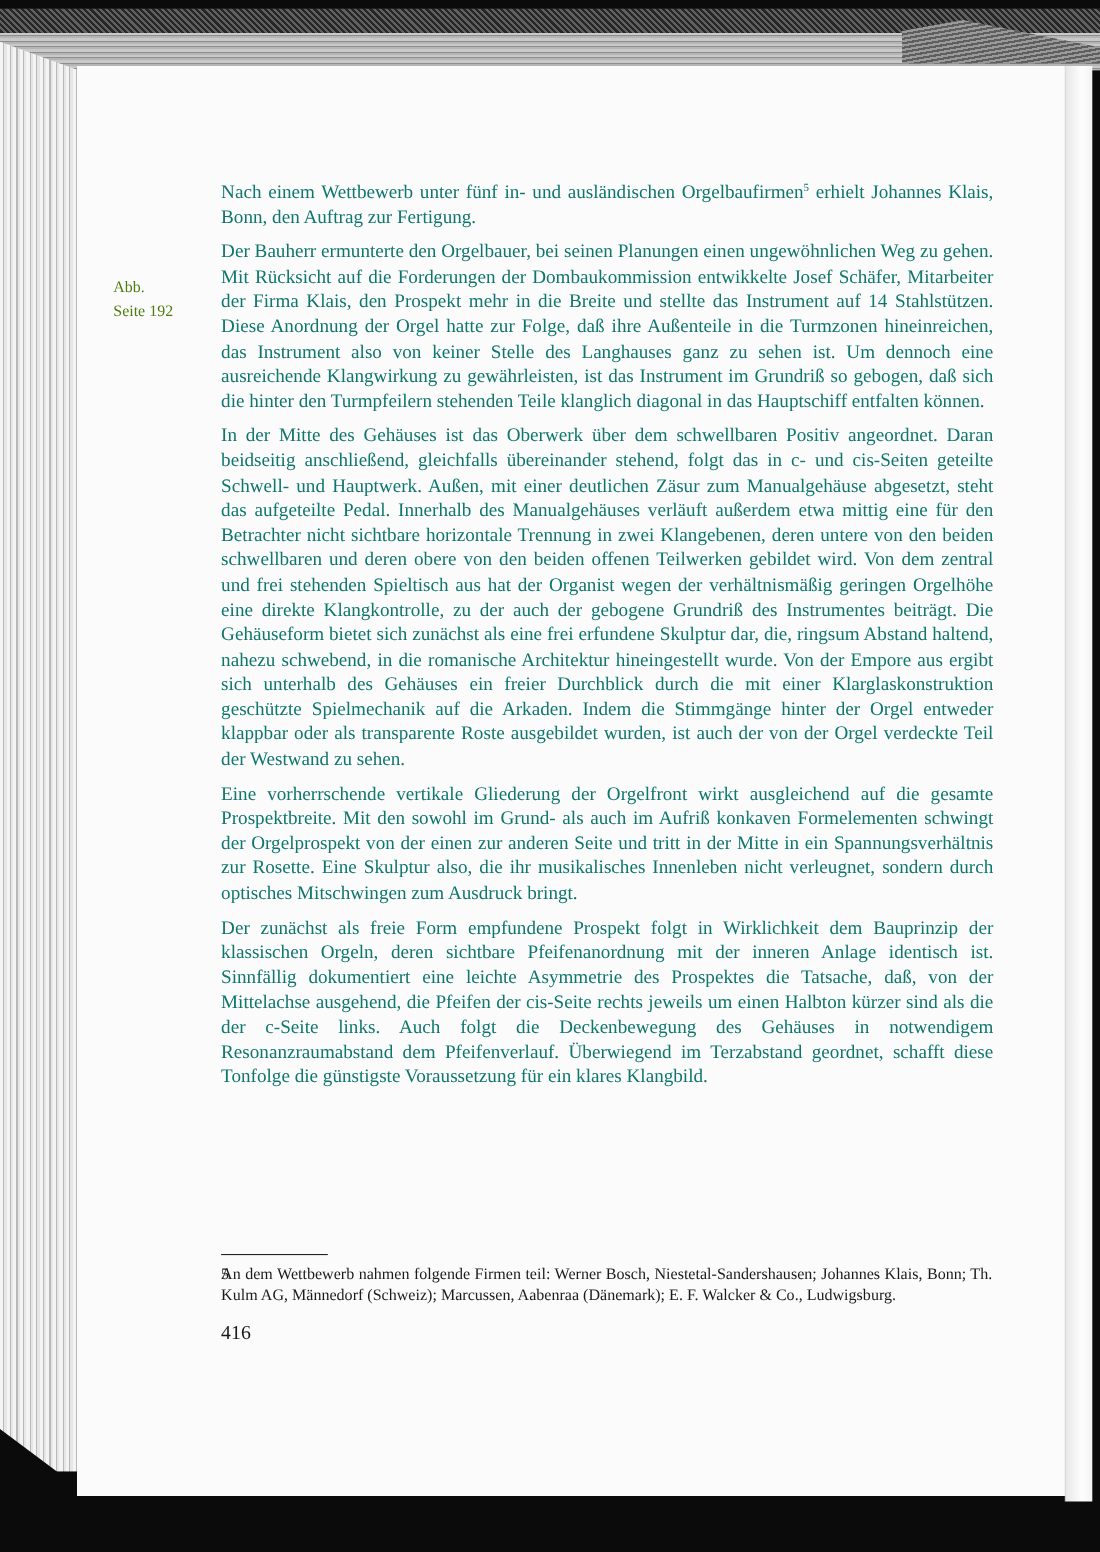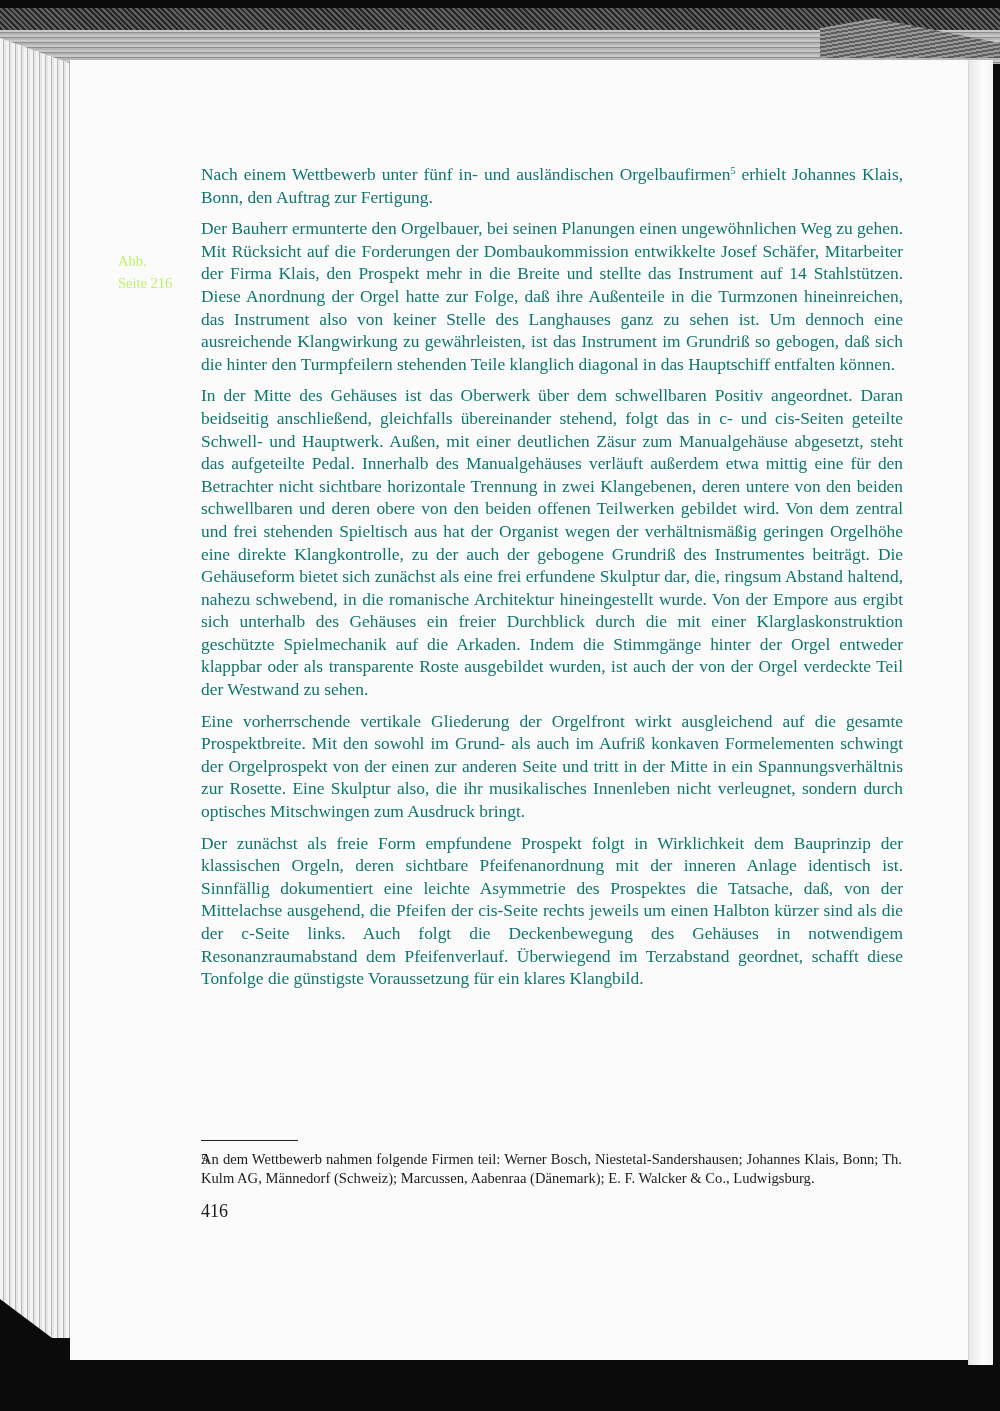--- a/index.html
+++ b/index.html
@@ -76,25 +76,25 @@
     .content p {
       margin: 0 0 9px 0;
     }
     .content sup {
       font-size: 10px;
       line-height: 0;
       vertical-align: 6px;
     }
     .margin-note {
       position: absolute;
-      left: 118px; top: 250px;
+      left: 103px; top: 250px;
       font-family: "Liberation Serif", "DejaVu Serif", serif;
       font-size: 14.5px;
       line-height: 22px;
-      color: #bef264;
+      color: #4d7c0f;
     }
     .footnote-rule {
       position: absolute;
       left: 201px; top: 1140px;
       width: 97px; height: 1px;
       background: #222;
     }
     .footnote {
       position: absolute;
       left: 201px; top: 1150px;
@@ -126,21 +126,21 @@
 <div class="scan">
   <div class="top-edge"></div>
   <div class="top-pages"></div>
   <div class="top-pages-right"></div>
   <div class="left-stack"></div>
   <div class="page"></div>
   <div class="page-right-fold"></div>
 
   <div class="margin-note">
     <div>Abb.</div>
-    <div>Seite 216</div>
+    <div>Seite 192</div>
   </div>
 
   <div class="content">
     <p><span>Nach einem Wettbewerb unter fünf in- und ausländischen Orgelbaufirmen</span><sup>5</sup><span> erhielt Johannes Klais, Bonn, den Auftrag zur Fertigung.</span></p>
     <p>Der Bauherr ermunterte den Orgelbauer, bei seinen Planungen einen ungewöhnlichen Weg zu gehen. Mit Rücksicht auf die Forderungen der Dombaukommission entwikkelte Josef Schäfer, Mitarbeiter der Firma Klais, den Prospekt mehr in die Breite und stellte das Instrument auf 14 Stahlstützen. Diese Anordnung der Orgel hatte zur Folge, daß ihre Außenteile in die Turmzonen hineinreichen, das Instrument also von keiner Stelle des Langhauses ganz zu sehen ist. Um dennoch eine ausreichende Klangwirkung zu gewährleisten, ist das Instrument im Grundriß so gebogen, daß sich die hinter den Turmpfeilern stehenden Teile klanglich diagonal in das Hauptschiff entfalten können.</p>
     <p>In der Mitte des Gehäuses ist das Oberwerk über dem schwellbaren Positiv angeordnet. Daran beidseitig anschließend, gleichfalls übereinander stehend, folgt das in c- und cis-Seiten geteilte Schwell- und Hauptwerk. Außen, mit einer deutlichen Zäsur zum Manualgehäuse abgesetzt, steht das aufgeteilte Pedal. Innerhalb des Manualgehäuses verläuft außerdem etwa mittig eine für den Betrachter nicht sichtbare horizontale Trennung in zwei Klangebenen, deren untere von den beiden schwellbaren und deren obere von den beiden offenen Teilwerken gebildet wird. Von dem zentral und frei stehenden Spieltisch aus hat der Organist wegen der verhältnismäßig geringen Orgelhöhe eine direkte Klangkontrolle, zu der auch der gebogene Grundriß des Instrumentes beiträgt. Die Gehäuseform bietet sich zunächst als eine frei erfundene Skulptur dar, die, ringsum Abstand haltend, nahezu schwebend, in die romanische Architektur hineingestellt wurde. Von der Empore aus ergibt sich unterhalb des Gehäuses ein freier Durchblick durch die mit einer Klarglaskonstruktion geschützte Spielmechanik auf die Arkaden. Indem die Stimmgänge hinter der Orgel entweder klappbar oder als transparente Roste ausgebildet wurden, ist auch der von der Orgel verdeckte Teil der Westwand zu sehen.</p>
     <p>Eine vorherrschende vertikale Gliederung der Orgelfront wirkt ausgleichend auf die gesamte Prospektbreite. Mit den sowohl im Grund- als auch im Aufriß konkaven Formelementen schwingt der Orgelprospekt von der einen zur anderen Seite und tritt in der Mitte in ein Spannungsverhältnis zur Rosette. Eine Skulptur also, die ihr musikalisches Innenleben nicht verleugnet, sondern durch optisches Mitschwingen zum Ausdruck bringt.</p>
     <p>Der zunächst als freie Form empfundene Prospekt folgt in Wirklichkeit dem Bauprinzip der klassischen Orgeln, deren sichtbare Pfeifenanordnung mit der inneren Anlage identisch ist. Sinnfällig dokumentiert eine leichte Asymmetrie des Prospektes die Tatsache, daß, von der Mittelachse ausgehend, die Pfeifen der cis-Seite rechts jeweils um einen Halbton kürzer sind als die der c-Seite links. Auch folgt die Deckenbewegung des Gehäuses in notwendigem Resonanzraumabstand dem Pfeifenverlauf. Überwiegend im Terzabstand geordnet, schafft diese Tonfolge die günstigste Voraussetzung für ein klares Klangbild.</p>
   </div>
 

